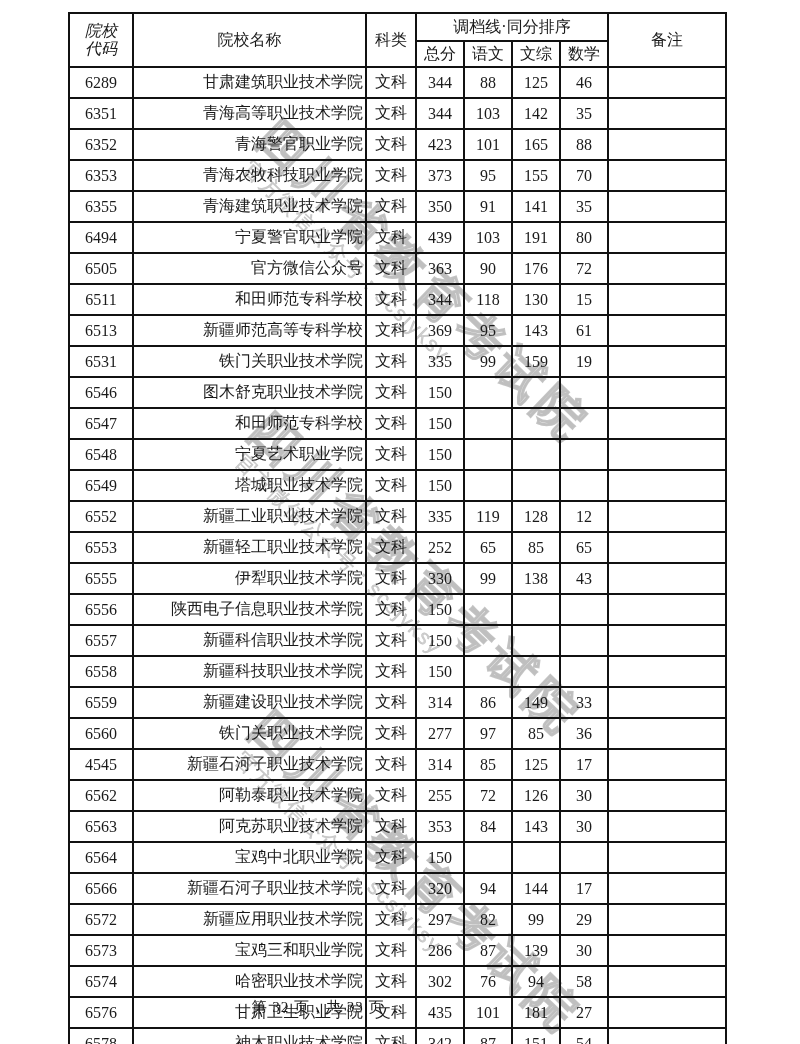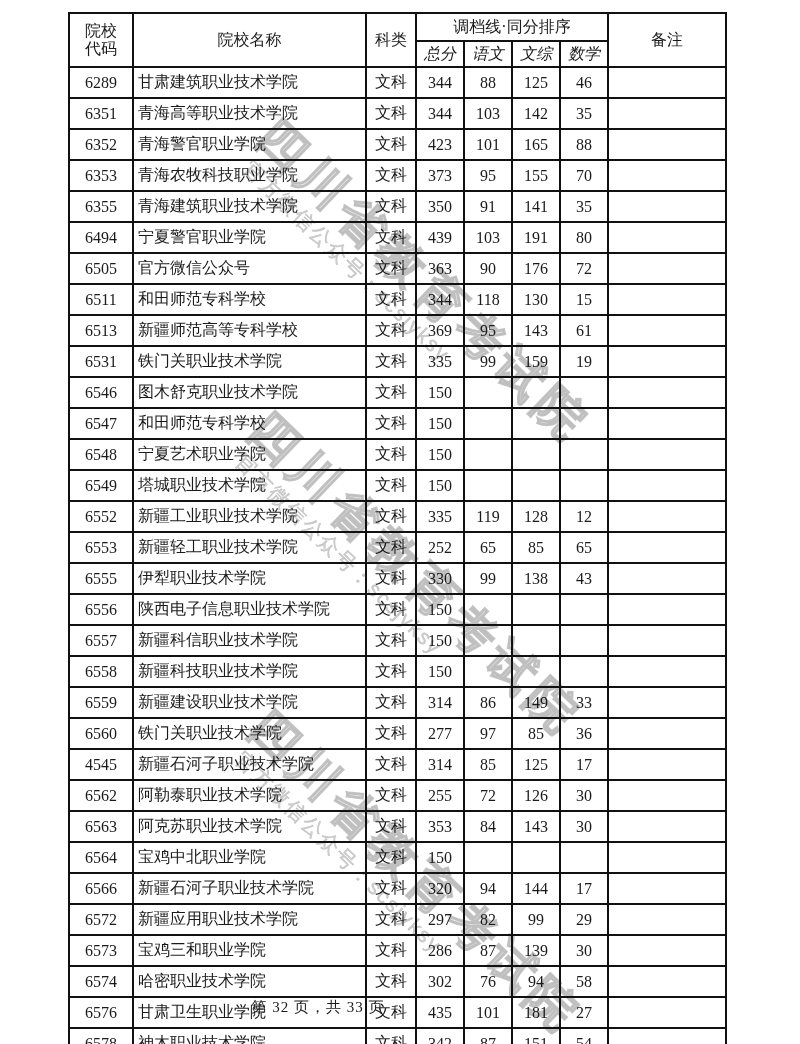--- a/index.html
+++ b/index.html
@@ -53,24 +53,24 @@
     font-size:16px;
     color:#1a1a1a;
     font-weight:normal;
     text-align:center;
     vertical-align:middle;
     padding:0;
     overflow:hidden;
     background:transparent;
   }
   .score-table thead tr.h1 th { height:26px; }
-  .score-table thead tr.h2 th { height:24px;font-style:italic; }
+  .score-table thead tr.h2 th { height:24px; }
   .score-table tbody td { height:29px; }
-  .score-table th.code-h { white-space:pre-line; line-height:1.15; }
-  .score-table td.name { text-align:left; padding-left:4px; padding-right:2px; }
+  .score-table th.code-h { white-space:pre-line; line-height:1.15;font-style:italic; }
+  .score-table td.name { text-align:right; padding-left:4px; padding-right:2px; }
 
   
   .footer {
     position:absolute;
     left:0; top:998px;
     width:636px;
     text-align:center;
     font-size:15px;
     color:#1a1a1a;
     z-index:1;

